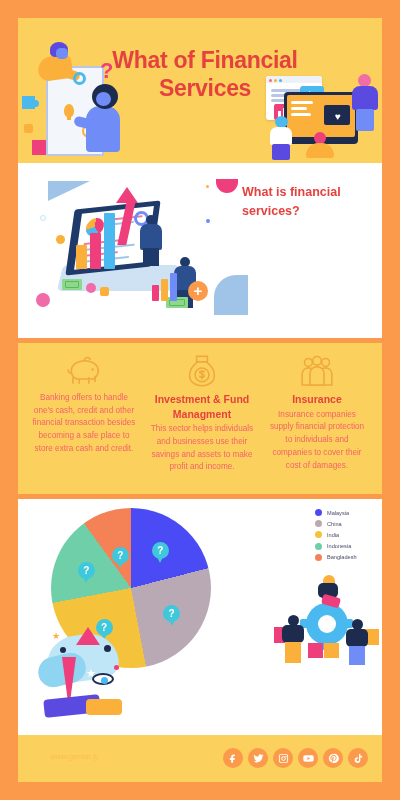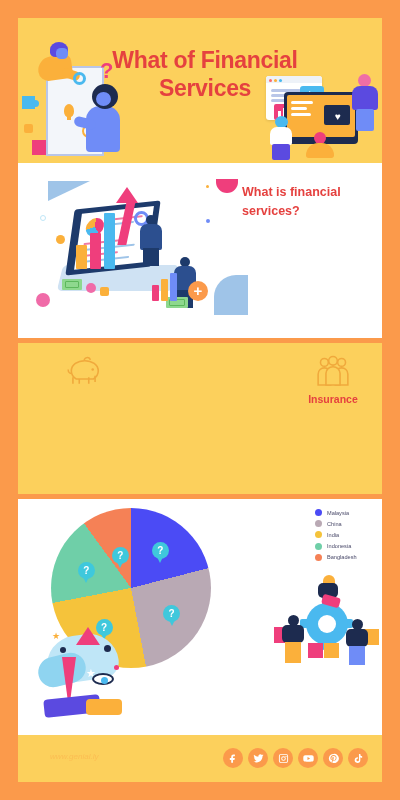--- a/index.html
+++ b/index.html
@@ -125,21 +125,21 @@
   .dotp{position:absolute;border-radius:50%;}
 
   
   .cols-sec {
     position: absolute; left: 18px; top: 343px;
     width: 364px; height: 151px; background: #fcd05c;
   }
   .col { position: absolute; top: 10px; text-align: center; }
   .col-1 { left: 8px; width: 116px; }
   .col-2 { left: 128px; width: 112px; }
-  .col-3 { left: 260px; width: 110px; }
+  .col-3 { left: 244px; width: 110px; }
   .col-icon { height: 36px; margin-bottom: 3px; display:flex; align-items:center; justify-content:center; }
   .col-title { color: #e5413f; font-size: 10.5px; font-weight: bold; line-height: 1.4; margin-bottom: 2px; }
   .col-text { color: #f4636b; font-size: 8.2px; line-height: 1.55; padding: 0 4px; }
 
   
   .pie-sec {
     position: absolute; left: 18px; top: 499px;
     width: 364px; height: 236px; background: #fff; overflow: hidden;
   }
   .pie {
@@ -338,35 +338,49 @@
     <div class="col col-1">
       <div class="col-icon">
         <svg width="38" height="32" viewBox="0 0 48 40" fill="none" stroke="#f0a93c" stroke-width="2">
           <path d="M10 28 L10 36 M18 30 L18 36 M30 28 L30 36 M38 26 L38 34"></path>
           <path d="M8 20c0-8 8-13 17-13s17 5 17 13c0 5-3 8-6 10H14c-3-2-6-5-6-10z"></path>
           <circle cx="35" cy="18" r="1.6" fill="#f0a93c" stroke="none"></circle>
           <path d="M24 6c2-4 7-4 8 0"></path>
           <path d="M4 18c0 4 3 5 4 5"></path>
         </svg>
       </div>
-    </div>
-
+      <div class="col-text">Banking offers to handle one's cash, credit and other financial transaction besides becoming a safe place to store extra cash and credit.</div>
+    </div>
+
+    <div class="col col-2">
+      <div class="col-icon">
+        <svg width="30" height="34" viewBox="0 0 38 44" fill="none" stroke="#f0a93c" stroke-width="2">
+          <rect x="12" y="3" width="14" height="7"></rect>
+          <path d="M14 10c-6 4-11 11-11 18 0 8 7 13 16 13s16-5 16-13c0-7-5-14-11-18z"></path>
+          <circle cx="19" cy="27" r="9"></circle>
+          <path d="M19 21v12 M22 24c0-1.5-1.5-2-3-2s-3 .7-3 2 6 1.5 6 4c0 1.4-1.5 2-3 2s-3-.6-3-2"></path>
+        </svg>
+      </div>
+      <div class="col-title">Investment &amp; Fund Managment</div>
+      <div class="col-text">This sector helps individuals and businesses use their savings and assets to make profit and income.</div>
+    </div>
 
     <div class="col col-3">
       <div class="col-icon">
         <svg width="36" height="32" viewBox="0 0 46 40" fill="none" stroke="#f0a93c" stroke-width="2">
           <circle cx="12" cy="9" r="5"></circle>
             <circle cx="34" cy="9" r="5"></circle>
             <circle cx="23" cy="7" r="5.5"></circle>
           <path d="M4 38V24c0-5 4-8 8-8s8 3 8 8v14z"></path>
           <path d="M26 38V24c0-5 4-8 8-8s8 3 8 8v14z"></path>
           <path d="M14 38V23c0-5 4-8.5 9-8.5s9 3.5 9 8.5v15z" fill="#fcd05c"></path>
         </svg>
       </div>
       <div class="col-title">Insurance</div>
+      <div class="col-text">Insurance companies supply financial protection to individuals and companies to cover their cost of damages.</div>
     </div>
   </div>
 
   <div class="pie-sec">
 
     <div class="pie" id="pie-el" style="background: conic-gradient(rgb(75, 75, 245) 0%, rgb(75, 75, 245) 21%, rgb(185, 169, 180) 21%, rgb(185, 169, 180) 47%, rgb(245, 195, 59) 47%, rgb(245, 195, 59) 72%, rgb(111, 207, 168) 72%, rgb(111, 207, 168) 90%, rgb(245, 129, 86) 90%, rgb(245, 129, 86) 100%);"></div>
     <div id="pin-layer">
         <div class="pin" style="left: 133.92px; top: 42.5726px;">?</div>
         <div class="pin" style="left: 145.028px; top: 106.22px;">?</div>
         <div class="pin" style="left: 77.52px; top: 120.2px;">?</div>

